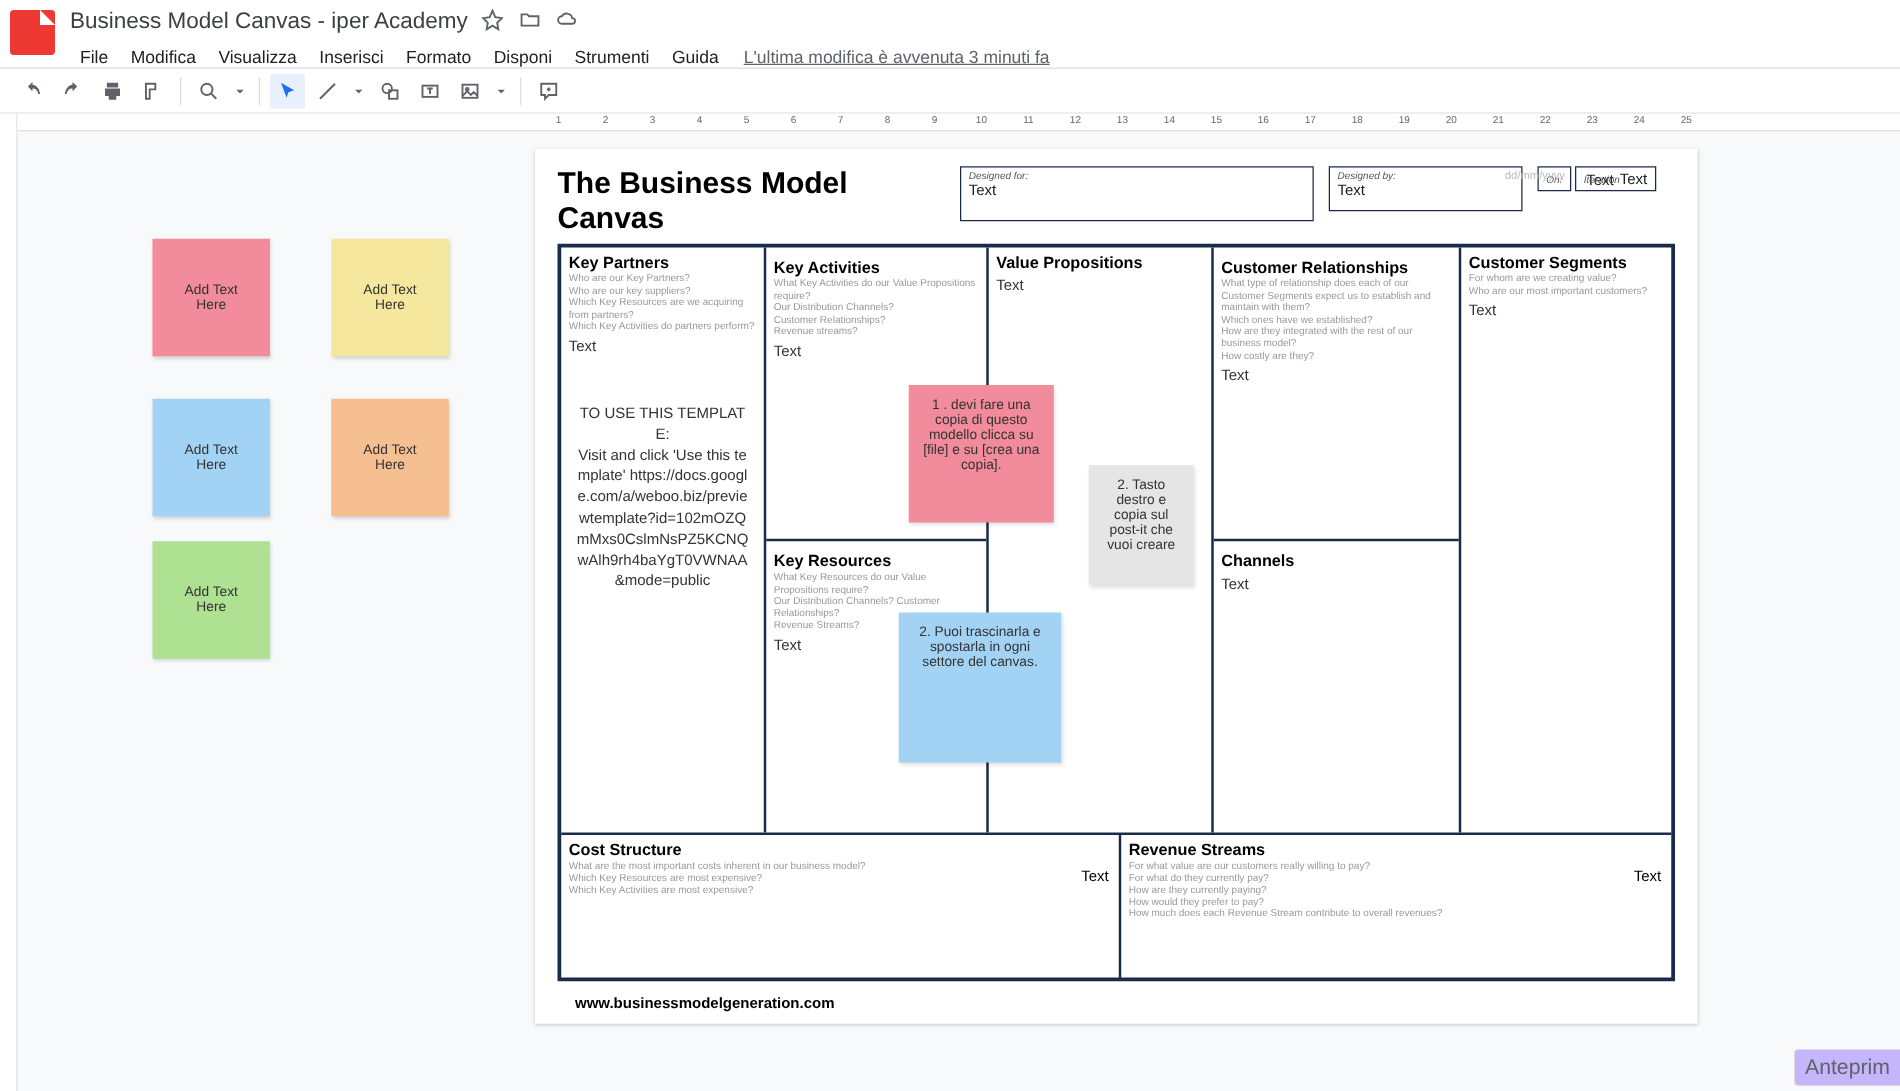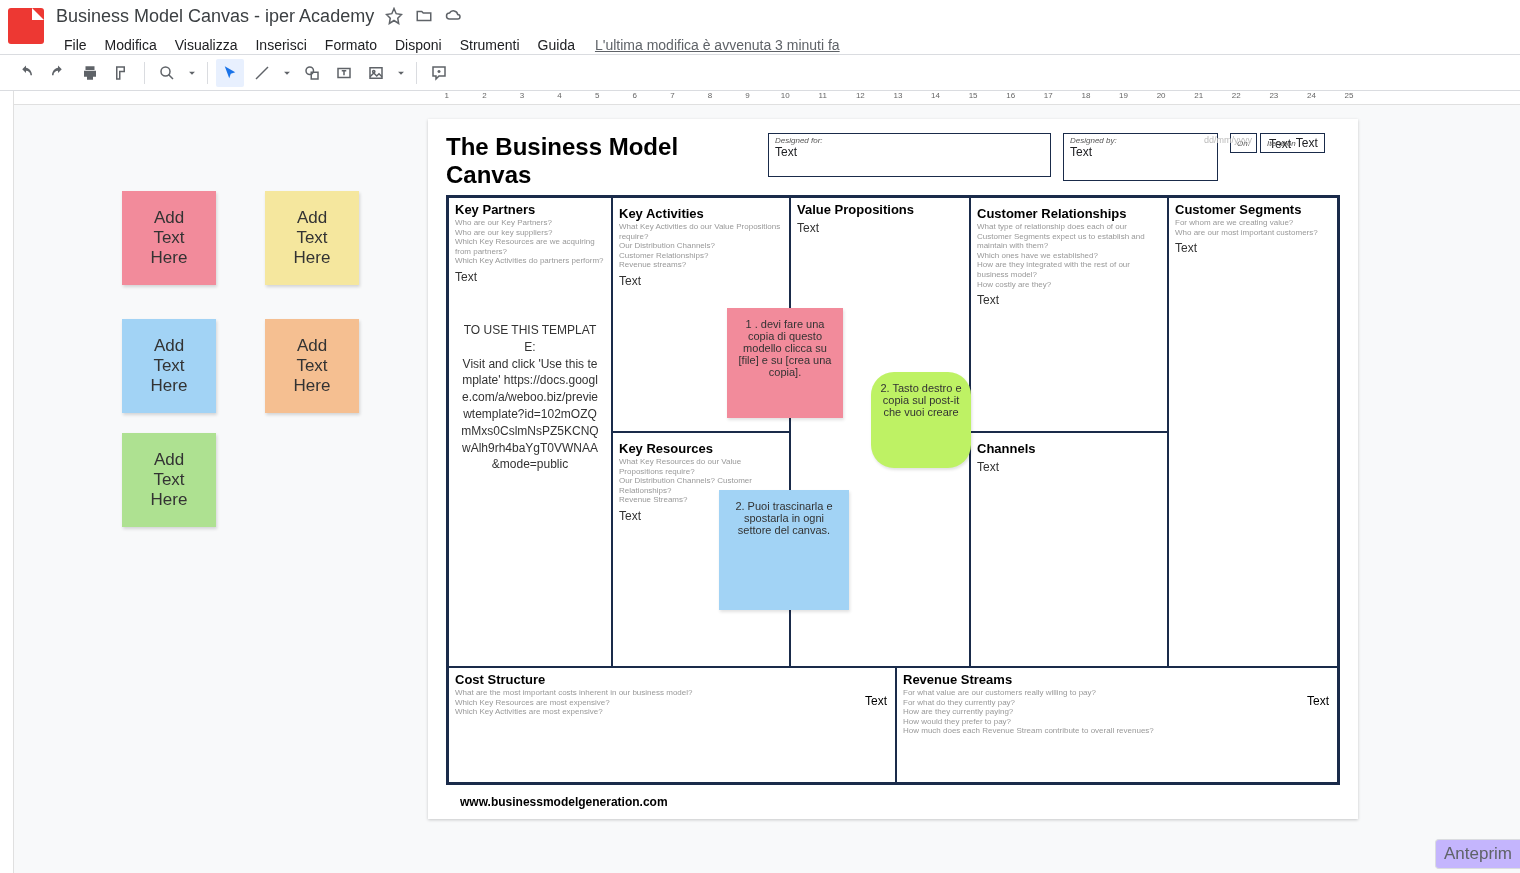--- a/index.html
+++ b/index.html
@@ -18,51 +18,51 @@
 .toolbar { display: flex; align-items: center; height: 36px; padding: 0 12px; border-bottom: 1px solid #dadce0; gap: 4px; }
 .tb-btn { width: 28px; height: 28px; display: inline-flex; align-items: center; justify-content: center; color: #5f6368; cursor: pointer; border-radius: 2px; }
 .tb-btn.active { background: #e8f0fe; color: #1a73e8; }
 .tb-sep { width: 1px; height: 22px; background: #dadce0; margin: 0 4px; }
 
 .workspace { position: relative; background: #f8f9fa; height: 782px; }
 .v-ruler { position: absolute; left: 0; top: 0; width: 14px; height: 100%; background: #fff; border-right: 1px solid #e0e0e0; }
 .h-ruler { position: absolute; left: 14px; right: 0; top: 0; height: 14px; background: #fff; border-bottom: 1px solid #e0e0e0; font-size: 8px; color: #666; overflow: hidden; white-space: nowrap; padding-left: 414px; letter-spacing: 0; }
 .h-ruler span { display: inline-block; width: 37.6px; text-align: center; }
 
-.sticky { position: absolute; width: 94px; height: 94px; display: flex; align-items: center; justify-content: center; text-align: center; font-size: 17px; color: #333; cursor: move; padding: 25px; box-shadow: 1px 2px 3px rgba(0,0,0,0.15); }
+.sticky { position: absolute; width: 94px; height: 94px; display: flex; align-items: center; justify-content: center; text-align: center; font-size: 11px; color: #333; cursor: move; padding: 25px; box-shadow: 1px 2px 3px rgba(0,0,0,0.15); }
 .sticky.pink { background: #f28b9b; } .sticky.yellow { background: #f5e79e; } .sticky.blue { background: #a2d3f5; } .sticky.orange { background: #f5bf91; } .sticky.green { background: #aee191; }
 
 .slide { position: absolute; left: 428px; top: 28px; width: 930px; height: 700px; background: #fff; box-shadow: 0 1px 3px rgba(0,0,0,0.2); }
 
 .slide-header { display: flex; align-items: flex-start; padding: 14px 18px 6px 18px; gap: 12px; }
 .slide-title { font-size: 24px; font-weight: bold; color: #000; flex: 0 0 310px; }
 .meta-box { border: 1px solid #1a2b4a; padding: 2px 6px; font-size: 10px; position: relative; }
 .meta-box .lbl { font-size: 8px; color: #555; font-style: italic; display: block; }
 .meta-box .val { font-size: 12px; color: #202124; }
 .mb1 { flex: 1; height: 44px; }
-.mb2 { flex: 0 0 155px; height: 48px; }
+.mb2 { flex: 0 0 155px; height: 36px; }
 .meta-col { flex: 0 0 110px; display: flex; gap: 3px; }
 .mb3, .mb4 { height: 20px; display: flex; align-items: center; justify-content: space-between; }
 
 .canvas-grid { margin: 0 18px 6px 18px; border: 3px solid #1a2b4a; height: 590px; position: relative; }
 .cg-row1 { display: flex; height: 470px; border-bottom: 2px solid #1a2b4a; }
 .cg-col { border-right: 2px solid #1a2b4a; padding: 4px 6px; position: relative; }
 .cg-col:last-child { border-right: none; }
 .cg-kp { flex: 0 0 164px; } .cg-mid1 { flex: 0 0 178px; display: flex; flex-direction: column; } .cg-vp { flex: 0 0 180px; } .cg-mid2 { flex: 0 0 198px; display: flex; flex-direction: column; } .cg-cs { flex: 1; }
 .cg-half { flex: 1; padding: 8px 6px; } .cg-half.top { border-bottom: 2px solid #1a2b4a; }
 .cg-row2 { display: flex; height: 116px; }
 .cg-cost { flex: 0 0 448px; border-right: 2px solid #1a2b4a; padding: 4px 6px; position: relative; } .cg-rev { flex: 1; padding: 4px 6px; position: relative; }
 .block-title { font-size: 13px; font-weight: bold; color: #000; margin-bottom: 1px; }
 .block-hints { font-size: 8px; color: #999; line-height: 1.2; }
 .block-text { font-size: 12px; color: #333; margin-top: 4px; }
 .text-right { position: absolute; right: 8px; top: 26px; font-size: 12px; }
 
 .canvas-sticky { position: absolute; width: 116px; padding: 10px 8px; font-size: 11px; text-align: center; color: #333; box-shadow: 1px 2px 3px rgba(0,0,0,0.12); }
 .cs-pink { background: #f28b9b; left: 278px; top: 110px; height: 110px; }
-.cs-yellow { background: #bef264; left: 422px; top: 174px; width: 100px; height: 96px; border-radius: 23px; }
+.cs-yellow { background: #e5e5e5; left: 422px; top: 174px; width: 84px; height: 96px; }
 .cs-blue { background: #a2d3f5; left: 270px; top: 292px; width: 130px; height: 120px; }
 
 .kp-instructions { font-size: 12px; color: #333; text-align: center; padding: 8px 4px; line-height: 1.4; word-break: break-all; }
 
 .footer-url { position: absolute; left: 32px; bottom: 10px; font-size: 12px; font-weight: bold; color: #000; }
 
 .preview-tab { position: absolute; right: 0; bottom: 4px; background: #c4b5fd; border: 1px solid #dadce0; border-right: none; border-radius: 4px 0 0 4px; padding: 4px 8px; font-size: 17px; color: #5f6368; cursor: pointer; }
 
 svg { width: 18px; height: 18px; }
 </style>

